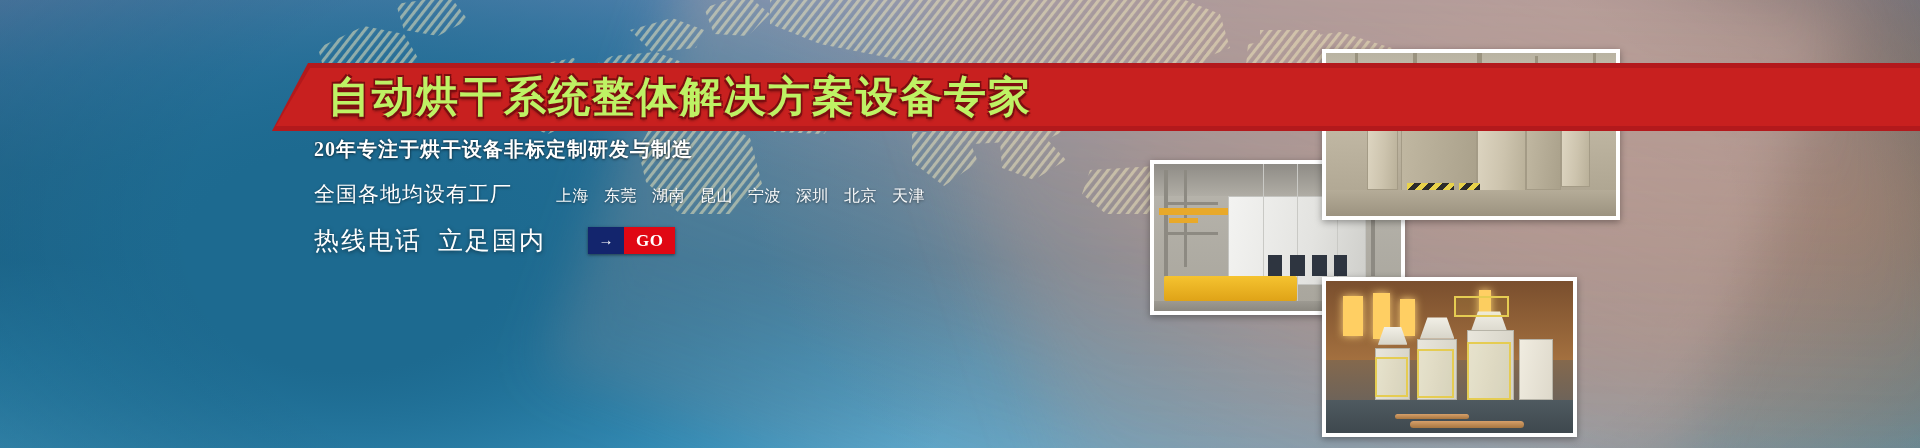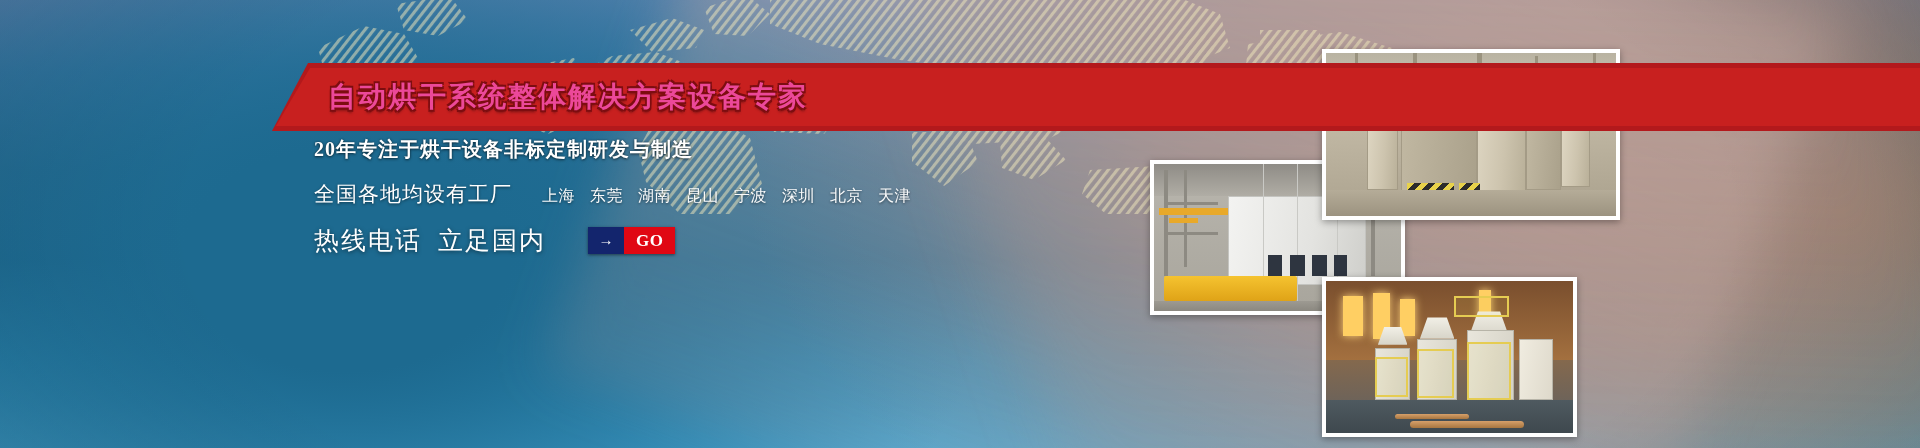--- a/index.html
+++ b/index.html
@@ -61,22 +61,22 @@
     clip-path:polygon(36px 0, 100% 0, 100% 100%, 0 100%);
   }
   .ribbon-inner{
     position:absolute; left:4px; top:5px; right:0; bottom:5px;
     background:#c8201f;
     clip-path:polygon(34px 0, 100% 0, 100% 100%, 0 100%);
   }
   .ribbon-title{
     position:absolute; left:56px; top:0; right:0; bottom:0;
     display:flex; align-items:center;
-    color:#ec4899;
-    font-size:28px; font-weight:bold; letter-spacing:2px;
+    color:#bef264;
+    font-size:42px; font-weight:bold; letter-spacing:2px;
     text-shadow:
       -1.6px -1.6px 0 #7d0d10, 1.6px -1.6px 0 #7d0d10,
       -1.6px  1.6px 0 #7d0d10, 1.6px  1.6px 0 #7d0d10,
        0 2.5px 3px rgba(0,0,0,.45);
     white-space:nowrap;
   }
 
   
   .copy{ position:absolute; left:314px; top:136px; width:760px;font-family:Liberation Serif, serif; }
 
@@ -86,21 +86,21 @@
     font-size:20px; font-weight:bold; letter-spacing:1px;
     margin-bottom:17px;
     text-shadow:0 1px 3px rgba(0,0,0,.55), 0 0 2px rgba(0,0,0,.4);
   }
 
   .line-factory{
     display:flex; align-items:baseline; margin-bottom:16px;
     text-shadow:0 1px 3px rgba(0,0,0,.55);
   }
   .factory-label{ font-size:21px; letter-spacing:1px; }
-  .cities{ display:flex; margin-left:30px; }
+  .cities{ display:flex; margin-left:44px; }
   .city{ font-size:16px; margin-right:15px; letter-spacing:.5px; opacity:.97; }
   .city:last-child{ margin-right:0; }
 
   .line-slogan{
     display:flex; align-items:center; margin-bottom:22px;
   }
   .slogan-a,.slogan-b{
     font-size:25px; letter-spacing:2px;
     text-shadow:0 1px 4px rgba(0,0,0,.55);
   }

